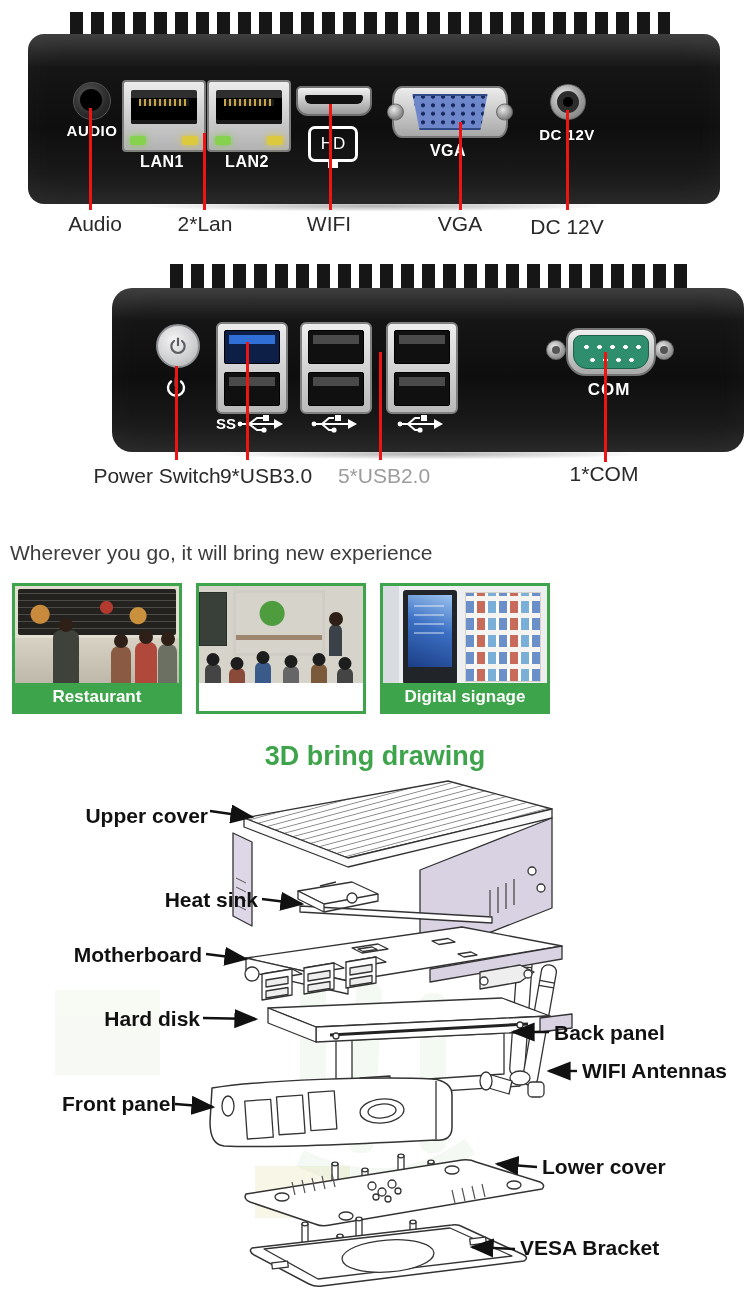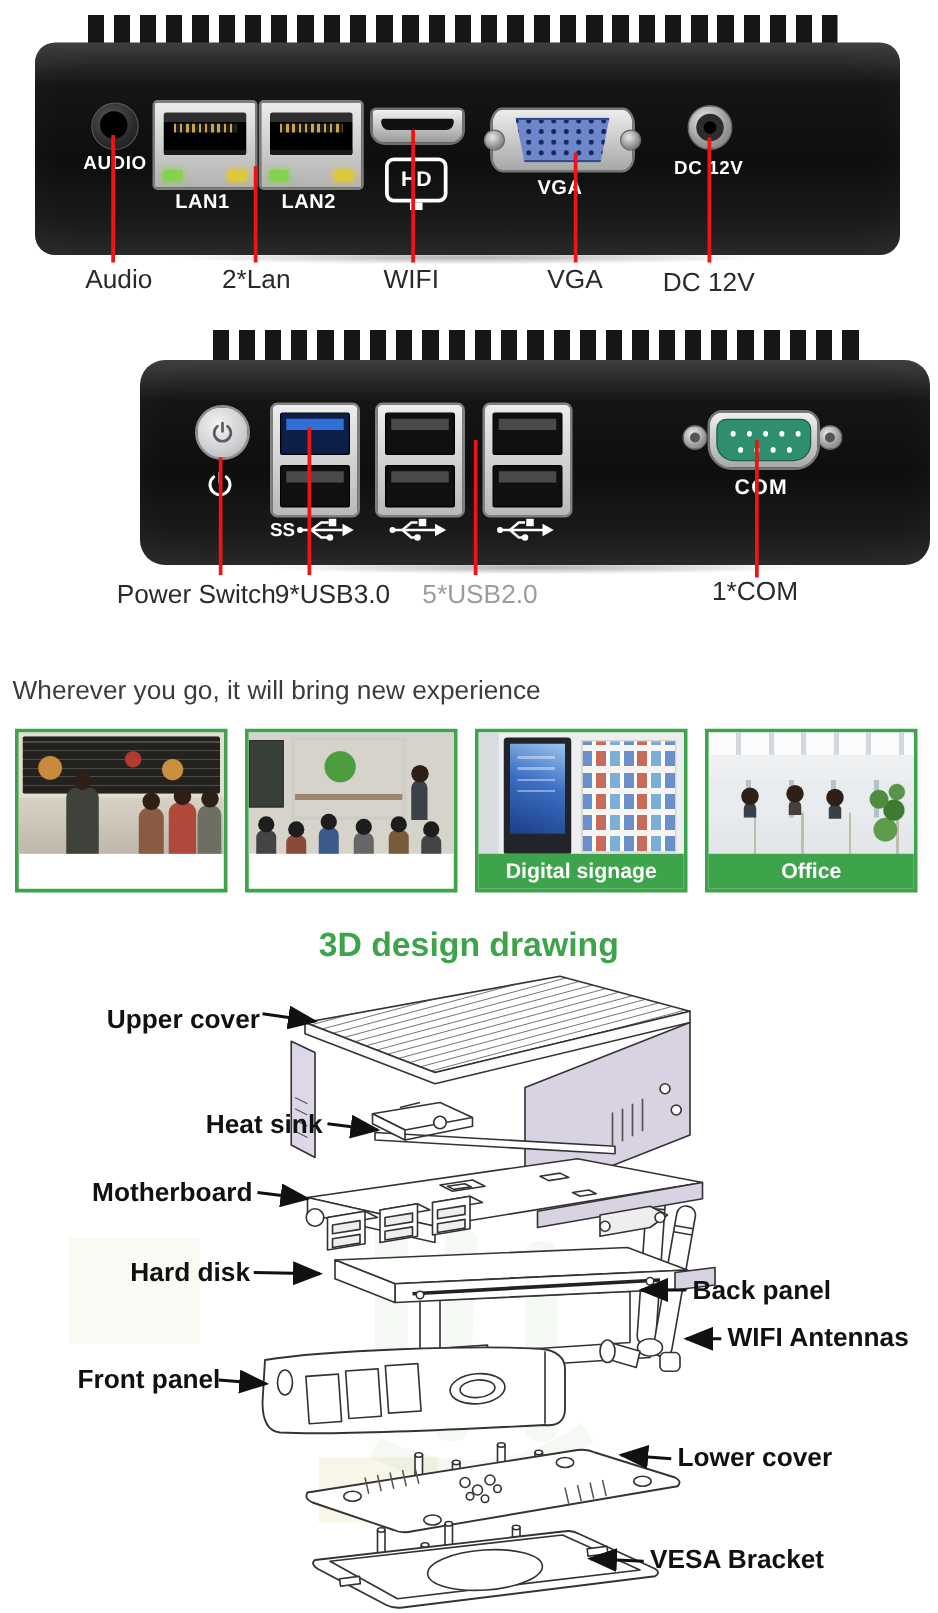--- a/index.html
+++ b/index.html
@@ -22,21 +22,21 @@
     background:linear-gradient(180deg,#2e2e2e 0 8px,#000 8px);box-shadow:inset 0 -4px 0 #1a1a1a}
   .rj45 .cav::after{content:"";position:absolute;left:8px;right:8px;top:9px;height:7px;
     background:repeating-linear-gradient(90deg,#c9a544 0 2px,#1a1a1a 2px 5px)}
   .led{position:absolute;bottom:5px;width:16px;height:9px;border-radius:2px}
   .led.g{left:6px;background:#86d24e;box-shadow:0 0 7px #86d24e}
   .led.y{right:6px;background:#ddc93e;box-shadow:0 0 7px #ddc93e}
   
   .hdmiport{background:linear-gradient(180deg,#f2f2f2,#9a9a9a);border:2px solid #6f6f6f;
     border-radius:5px 5px 12px 12px}
   .hdmiport::after{content:"";position:absolute;left:7px;right:7px;top:7px;height:9px;border-radius:2px 2px 6px 6px;background:#111}
-  .hdlogo{border:3px solid #fff;border-radius:7px;color:#fff;font-weight:bold;font-size:17px;
+  .hdlogo{border:3px solid #fff;border-radius:7px;color:#fff;font-weight:normal;font-size:17px;
     display:flex;align-items:center;justify-content:center}
   .hdlogo::after{content:"";position:absolute;left:50%;bottom:-9px;transform:translateX(-50%);
     width:10px;height:6px;background:#fff}
   
   .vgaouter{background:linear-gradient(180deg,#ececec,#a8a8a8);border:2px solid #777;border-radius:10px/14px}
   .vgaouter::before,.vgaouter::after{content:"";position:absolute;top:50%;width:15px;height:15px;border-radius:50%;
     transform:translateY(-50%);background:radial-gradient(circle at 40% 35%,#e8e8e8,#8a8a8a 65%,#666);border:1px solid #666}
   .vgaouter::before{left:-7px}.vgaouter::after{right:-7px}
   .vgablue{position:absolute;left:16px;right:16px;top:6px;bottom:6px;background:#6e87cb;
     border:2px solid #324a86;border-radius:4px;clip-path:polygon(3% 0,97% 0,88% 100%,12% 100%);
@@ -213,20 +213,21 @@
   <div class="abs card" style="left:12px;top:83px;width:164px;height:125px">
     <div class="cardart" style="background:#e3ded2">
       <div class="abs" style="left:3px;top:3px;width:158px;height:46px;border-radius:2px;background:#23221e;
         background-image:radial-gradient(circle at 14% 55%,#c98a3e 9px,transparent 10px),radial-gradient(circle at 56% 40%,#b23a2e 6px,transparent 7px),radial-gradient(circle at 76% 58%,#c9913e 8px,transparent 9px),repeating-linear-gradient(0deg,transparent 0 6px,rgba(255,255,255,.18) 6px 7px)"></div>
       <div class="abs" style="left:0;top:52px;width:164px;height:48px;background:linear-gradient(180deg,#d8d2c4,#bcb6a8)"></div>
       <div class="person" style="left:38px;top:44px;width:26px;height:56px;background:#3f423a"></div>
       <div class="person" style="left:96px;top:60px;width:20px;height:40px;background:#8a5a42"></div>
       <div class="person" style="left:120px;top:56px;width:22px;height:44px;background:#b0493c"></div>
       <div class="person" style="left:143px;top:58px;width:19px;height:42px;background:#6b7062"></div>
     </div>
+    <div class="cardcap">Restaurant</div>
   </div>
 
   <div class="abs card" style="left:196px;top:83px;width:164px;height:125px">
     <div class="cardart" style="background:#d6d3ca">
       <div class="abs" style="left:0;top:6px;width:26px;height:52px;background:#394039;border:1px solid #2a2f2a"></div>
       <div class="abs" style="left:34px;top:4px;width:86px;height:60px;border:3px solid #cfcdc6;
         background:linear-gradient(180deg,#f0f7e2,#b5d89a 70%,#8fc27c);
         background-image:radial-gradient(circle at 42% 34%,#4d9c3d 12px,transparent 13px),linear-gradient(180deg,rgba(0,0,0,0) 0 70%,rgba(122,82,48,.6) 70% 78%,rgba(0,0,0,0) 78%)"></div>
       <div class="person" style="left:130px;top:38px;width:13px;height:32px;background:#3a4148"></div>
       <div class="kid" style="left:6px;top:78px;background:#444"></div>
@@ -244,37 +245,23 @@
       <div class="abs" style="left:20px;top:4px;width:54px;height:94px;background:#212429;border-radius:3px"></div>
       <div class="abs" style="left:25px;top:9px;width:44px;height:72px;
         background-image:repeating-linear-gradient(0deg,rgba(255,255,255,.4) 0 2px,transparent 2px 9px),linear-gradient(200deg,#9cc4ee,#3b6fc4 45%,#1c3f86);
         background-size:30px 34px,100% 100%;background-position:6px 5px,0 0;background-repeat:no-repeat,no-repeat"></div>
       <div class="abs" style="left:82px;top:6px;width:74px;height:88px;background:#f6f4f0;border:1px solid #d5d0c8;
         background-image:repeating-linear-gradient(0deg,transparent 0 12px,#f6f4f0 12px 17px),repeating-linear-gradient(90deg,#6b8fc9 0 8px,#fff 8px 11px,#c96b5b 11px 19px,#fff 19px 22px,#7ab0d8 22px 30px,#fff 30px 33px)"></div>
     </div>
     <div class="cardcap">Digital signage</div>
   </div>
 
-  <div class="abs card" style="left:564px;top:83px;width:164px;height:125px">
-    <div class="cardart" style="background:linear-gradient(180deg,#eef0f2 0 26%,#e2e6e9 100%)">
-      <div class="abs" style="left:0;top:0;width:164px;height:18px;background:repeating-linear-gradient(90deg,#fafbfc 0 22px,#d3d8dc 22px 26px)"></div>
-      <div class="abs" style="left:0;top:38px;width:164px;height:30px;background:repeating-linear-gradient(90deg,#e8ecef 0 30px,#b6c1c9 30px 34px)"></div>
-      <div class="abs" style="left:0;top:64px;width:164px;height:36px;background:linear-gradient(180deg,#e6e3dc,#d4d0c6);
-        background-image:repeating-linear-gradient(90deg,transparent 0 36px,#c2bcb0 36px 38px)"></div>
-      <div class="abs" style="left:126px;top:36px;width:34px;height:58px;
-        background-image:radial-gradient(circle at 30% 30%,#4e8c3e 7px,transparent 8px),radial-gradient(circle at 65% 45%,#3f7a33 8px,transparent 9px),radial-gradient(circle at 45% 72%,#5d9c4a 9px,transparent 10px),radial-gradient(circle at 72% 20%,#57944a 6px,transparent 7px)"></div>
-      <div class="person" style="left:28px;top:56px;width:10px;height:12px;background:#394048"></div>
-      <div class="person" style="left:64px;top:54px;width:10px;height:12px;background:#45403a"></div>
-      <div class="person" style="left:96px;top:57px;width:10px;height:12px;background:#394048"></div>
-    </div>
-    <div class="cardcap">Office</div>
-  </div>
 </section>
 
-<div class="abs h3d" style="left:0;top:741px">3D design drawing</div>
+<div class="abs h3d" style="left:0;top:741px">3D bring drawing</div>
 
 <svg class="abs" style="left:0;top:778px" width="750" height="512" viewBox="0 0 750 512">
   <defs>
     <pattern id="finhatch" width="5.5" height="5.5" patternUnits="userSpaceOnUse" patternTransform="rotate(75)">
       <line x1="0" y1="0" x2="0" y2="5.5" stroke="#4a4a4a" stroke-width="1.2"></line>
     </pattern>
     <marker id="ah" markerWidth="10" markerHeight="8" refX="9" refY="4" orient="auto">
       <path d="M0,0 L10,4 L0,8 Z" fill="#111"></path>
     </marker>
   </defs>

